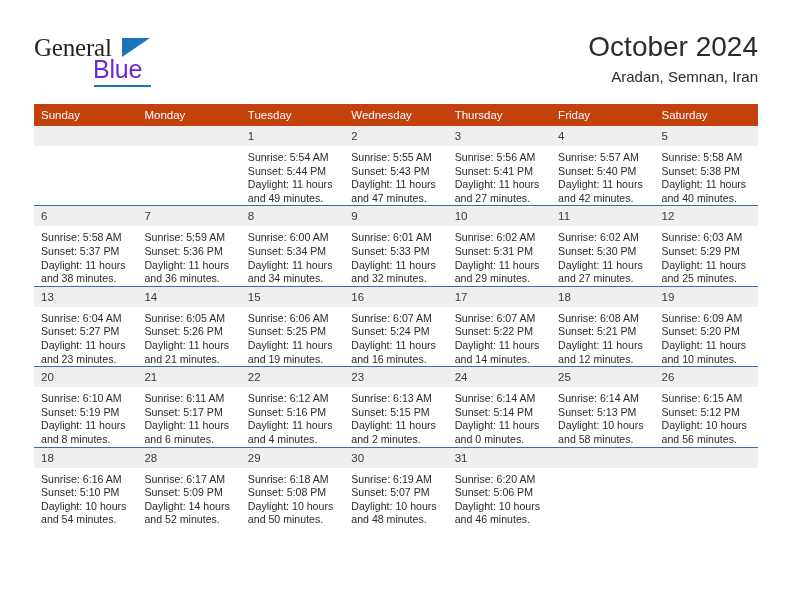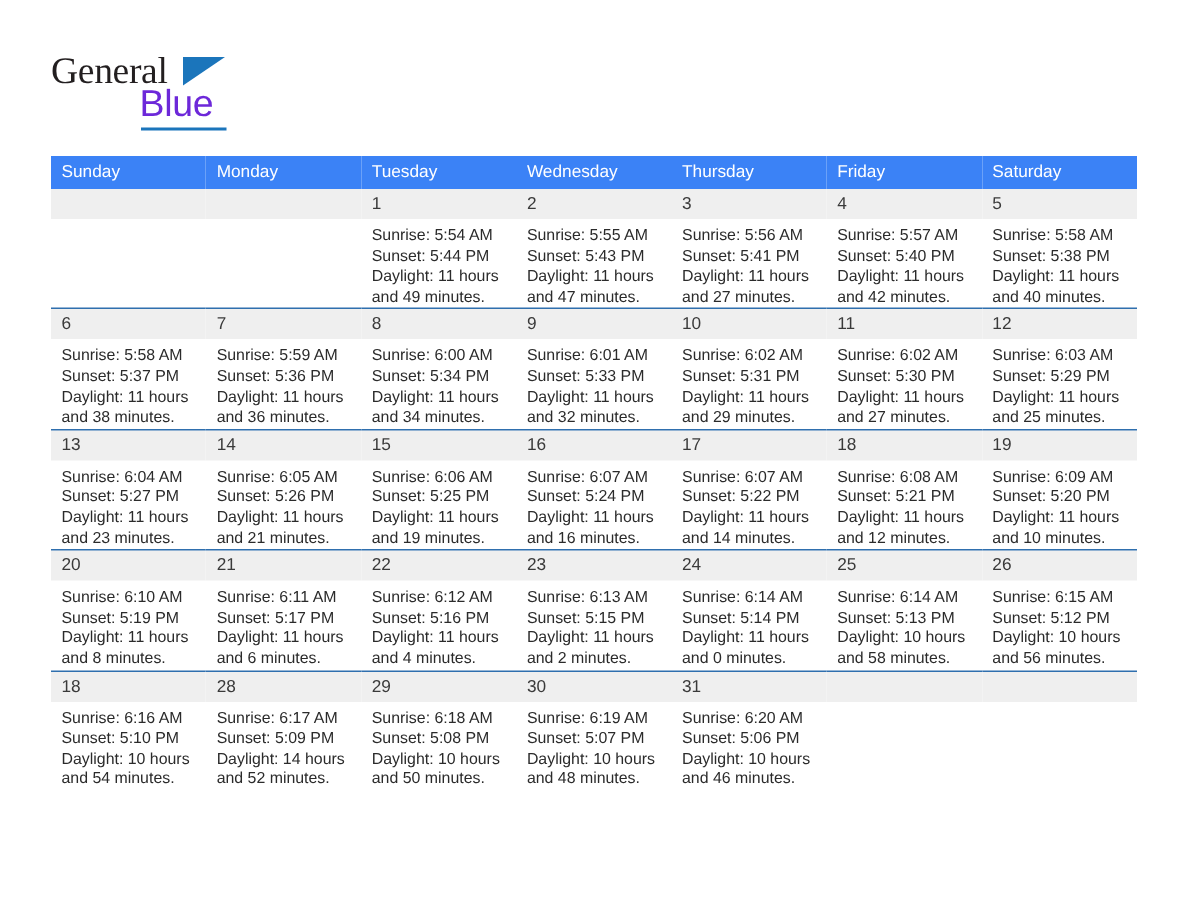--- a/index.html
+++ b/index.html
@@ -93,21 +93,21 @@
   
   .calendar {
     position: absolute;
     left: 34px;
     top: 104px;
     width: 724px;
     border-collapse: collapse;
     table-layout: fixed;
   }
   .calendar th {
-    background: #3b82f6;
+    background: #c2410c;
     color: #ffffff;
     font-size: 11.5px;
     font-weight: normal;
     text-align: left;
     padding: 5px 0 5px 7px;
     height: 12px;
     border: none;
   }
   .calendar td {
     vertical-align: top;
@@ -151,20 +151,22 @@
   <div class="header">
 
     <div class="logo">
       <span class="logo-general">General</span>
       <span class="logo-triangle"></span>
       <span class="logo-blue">Blue</span>
       <span class="logo-bar"></span>
     </div>
 
     <div class="title-block">
+      <div class="cal-title">October 2024</div>
+      <div class="cal-subtitle">Aradan, Semnan, Iran</div>
     </div>
 
   </div>
 
   <table class="calendar">
     <thead>
       <tr>
         <th>Sunday</th>
         <th>Monday</th>
         <th>Tuesday</th>

